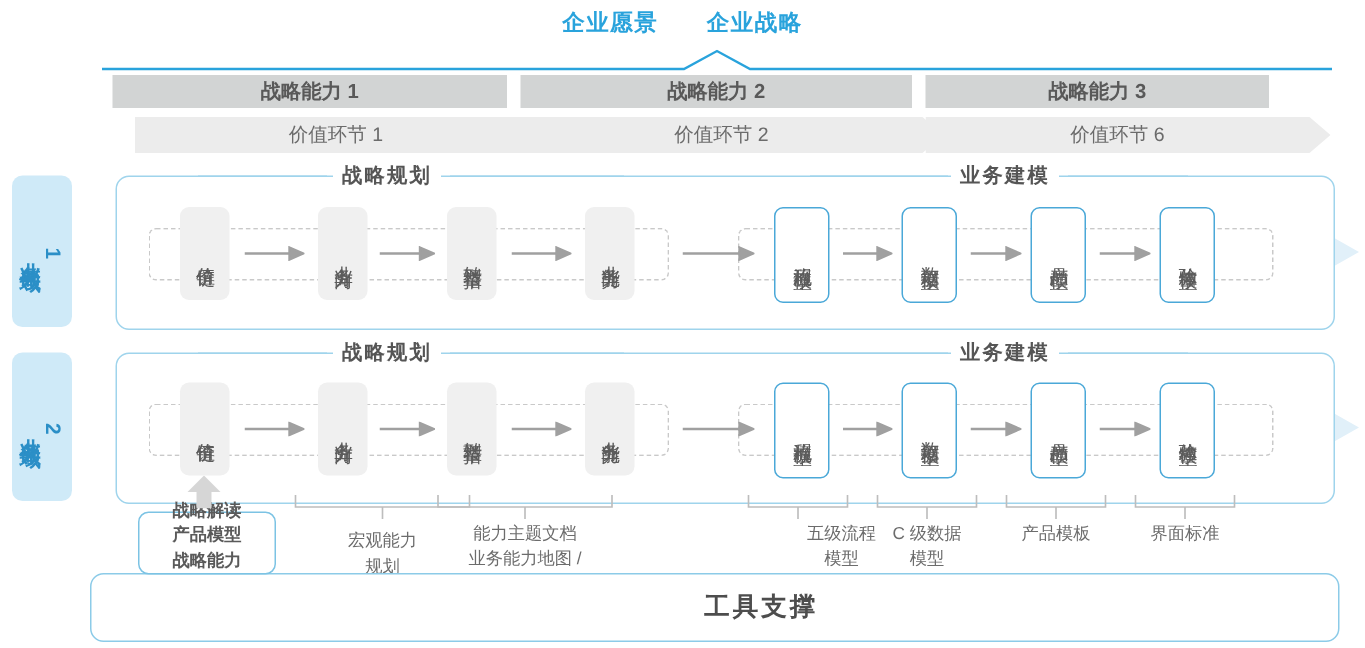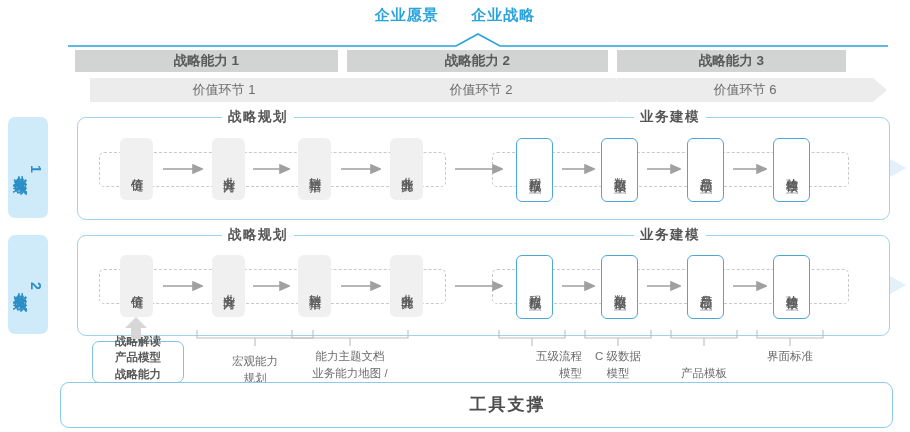--- a/index.html
+++ b/index.html
@@ -300,31 +300,31 @@
   <div class="callout" style="left:200px;top:353px;width:110px;">
     <div>宏观能力</div>
     <div>规划</div>
   </div>
 
   <div class="callout" style="left:295px;top:348px;width:110px;">
     <div>能力主题文档</div>
     <div>业务能力地图 /</div>
   </div>
 
-  <div class="callout" style="left:502px;top:348px;width:80px;text-align:right;">
+  <div class="callout" style="left:521px;top:348px;width:80px;">
     <div>五级流程</div>
     <div>模型</div>
   </div>
 
   <div class="callout" style="left:578px;top:348px;width:80px;">
     <div>C 级数据</div>
     <div>模型</div>
   </div>
 
-  <div class="callout" style="left:664px;top:365px;width:80px;">
+  <div class="callout" style="left:664px;top:348px;width:80px;">
     <div>产品模板</div>
   </div>
 
   <div class="callout" style="left:750px;top:348px;width:80px;">
     <div>界面标准</div>
   </div>
 
   <div class="toolbox"></div>
   <div class="toollbl">工具支撑</div>
 

